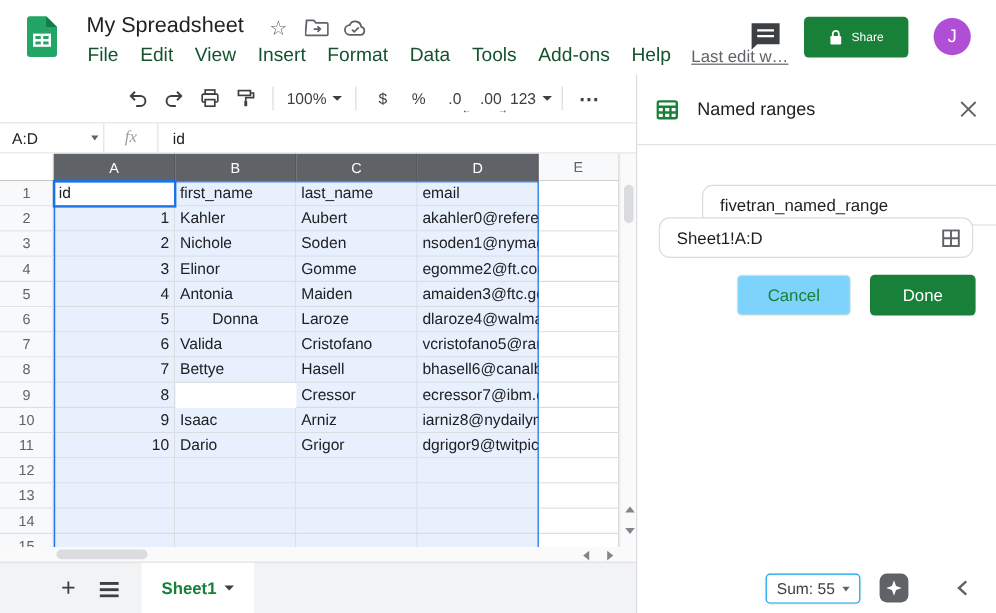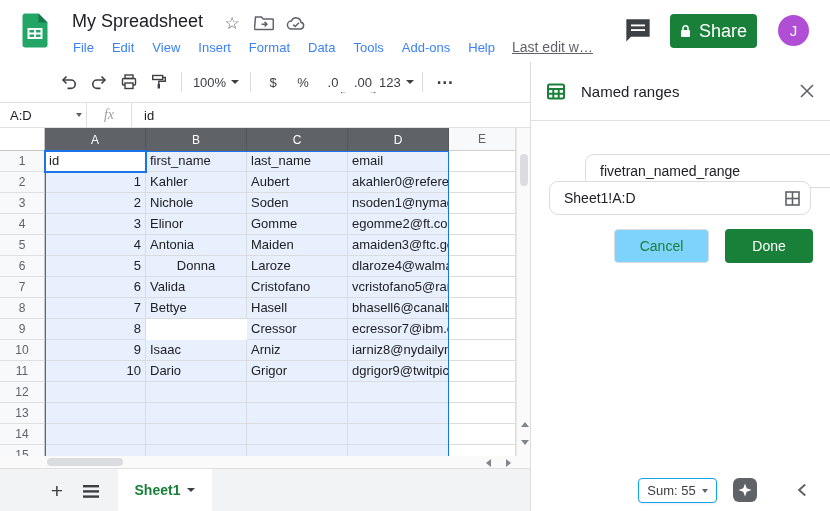--- a/index.html
+++ b/index.html
@@ -6,32 +6,32 @@
   html,body { width:830px; height:511px; overflow:hidden; background:#fff;
     font-family:"Liberation Sans", sans-serif; color:#202124; }
 
   
   #topbar { position:absolute; left:0; top:0; width:830px; height:62px; background:#fff; }
   #logo { position:absolute; left:22px; top:13px; width:26px; height:35px; }
   #doc-title { position:absolute; left:72px; top:11px; font-size:18px; color:#202124; }
   #title-icons { position:absolute; left:222px; top:13px; display:flex; gap:12px; align-items:center; color:#5f6368; }
   #title-icons .t-icon { width:20px; height:20px; display:flex; align-items:center; justify-content:center; font-size:17px; }
   #menu-row { position:absolute; left:64px; top:36px; display:flex; align-items:center; height:22px; }
-  .menu-item { padding:0 9px; font-size:13px; color:#3b82f6; cursor:default; }
+  .menu-item { padding:0 9px; font-size:16px; color:#14532d; cursor:default; }
   #last-edit { margin-left:8px; font-size:14px; color:#5f6368; text-decoration:underline; white-space:nowrap; }
   #comment-btn { position:absolute; left:624px; top:18px; width:28px; height:26px; }
   #share-btn { position:absolute; left:670px; top:14px; width:87px; height:34px; background:#188038;
-    border:none; border-radius:4px; color:#fff; font-size:18px; font-weight:500;
+    border:none; border-radius:4px; color:#fff; font-size:10px; font-weight:500;
     display:flex; align-items:center; justify-content:center; gap:8px; font-family:inherit; }
   #avatar { position:absolute; left:778px; top:15px; width:31px; height:31px; border-radius:50%;
     background:#b04fd6; color:#fff; font-size:15px; display:flex; align-items:center; justify-content:center; }
 
   
   #toolbar { position:absolute; left:0; top:62px; width:530px; height:41px; border-bottom:1px solid #e0e0e0;
-    display:flex; align-items:center; padding-left:54px; }
+    display:flex; align-items:center; padding-left:100px; }
   .tb-btn { height:26px; min-width:28px; display:flex; align-items:center; justify-content:center;
     color:#3c4043; font-size:13px; position:relative; margin:0 1px; }
   .tb-sep { width:1px; height:20px; background:#dadce0; margin:0 7px; }
   .caret { width:0; height:0; border-left:4px solid transparent; border-right:4px solid transparent;
     border-top:4px solid #3c4043; display:inline-block; margin-left:5px; }
   .mini-arrow { position:absolute; bottom:-1px; right:0px; font-size:8px; color:#3c4043; }
   #collapse-btn { position:absolute; right:18px; top:72px; width:20px; height:20px; }
 
   
   #formula-bar { position:absolute; left:0; top:103px; width:530px; height:25px; border-bottom:1px solid #e0e0e0;

